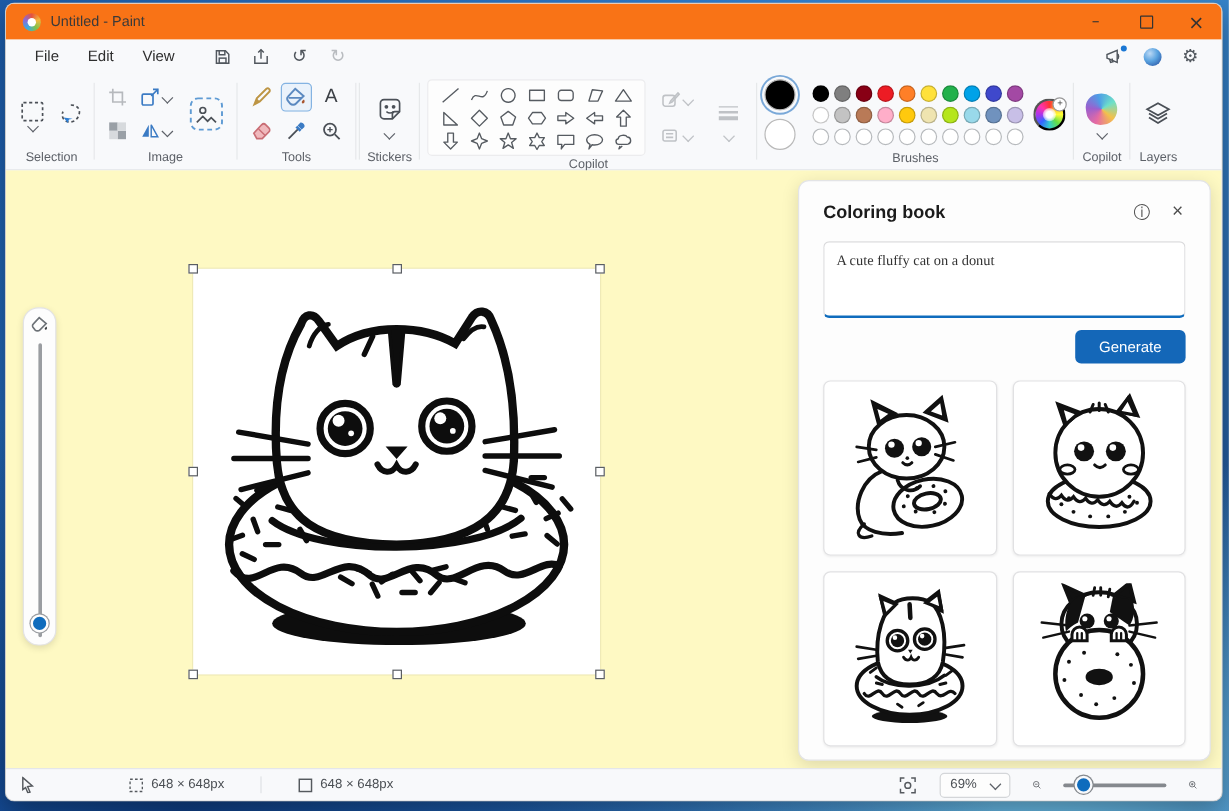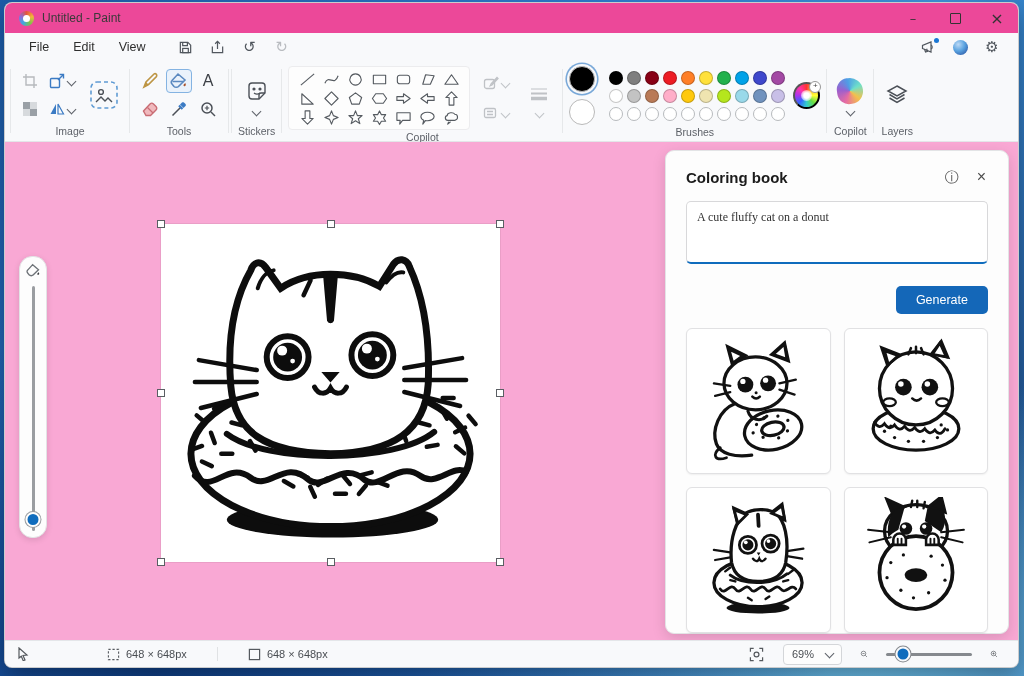--- a/index.html
+++ b/index.html
@@ -7,21 +7,21 @@
   .wallpaper{position:absolute;inset:0;
     background:
       radial-gradient(120% 90% at 15% 100%, #0f3f86 0%, rgba(15,63,134,0) 55%),
       radial-gradient(90% 80% at 85% 95%, #6fc3ea 0%, rgba(111,195,234,0) 50%),
       radial-gradient(100% 120% at 60% 110%, #2f7fd4 0%, rgba(47,127,212,0) 60%),
       linear-gradient(115deg,#1d5dab 0%,#2f7fd4 45%,#3f97e0 70%,#173f7d 100%);}
   .window{position:absolute;left:4px;top:2px;right:5px;bottom:8px;background:#f8f9fb;
     border-radius:8px;overflow:hidden;box-shadow:0 8px 24px rgba(0,0,0,.35);
     border:1px solid rgba(0,0,0,.18);display:flex;flex-direction:column;}
   
-  .titlebar{height:30px;display:flex;align-items:center;background:#ec4899;flex:none;}
+  .titlebar{height:30px;display:flex;align-items:center;background:#f97316;flex:none;}
   .app-icon{width:15px;height:15px;margin:0 8px 0 14px;border-radius:50%;
     background:conic-gradient(#e6533c,#f2b63c,#7ec24a,#3fa9e0,#8b6bd8,#e6533c);
     position:relative;}
   .app-icon::after{content:"";position:absolute;inset:4px;background:#fff;border-radius:50%;}
   .title{font-size:12px;color:#3a3a3a;}
   .win-controls{margin-left:auto;display:flex;height:100%;}
   .winbtn{width:42px;height:100%;border:none;background:transparent;font-size:13px;color:#333;
     display:flex;align-items:center;justify-content:center;cursor:pointer;}
   .maxbox{width:9px;height:9px;border:1.2px solid #333;border-radius:1px;display:inline-block;}
   
@@ -59,40 +59,40 @@
   .pdot{width:14px;height:14px;border-radius:50%;border:1px solid rgba(0,0,0,.22);cursor:pointer;}
   .pdot.empty{background:#fff;border:1px solid #b7babd;}
   .wheel{width:27px;height:27px;border-radius:50%;position:relative;cursor:pointer;
     background:conic-gradient(#f33,#fb3,#ff3,#6d4,#3cc,#36f,#a3e,#f3a,#f33);}
   .wheel::before{content:"";position:absolute;inset:6px;border-radius:50%;background:radial-gradient(#fff, #fff 35%, rgba(255,255,255,0));}
   .wheel .plus{position:absolute;top:-3px;right:-3px;width:10px;height:10px;background:#fff;border:1px solid #999;
     border-radius:50%;font-size:8px;line-height:8px;text-align:center;color:#444;}
   .copilot-logo{width:26px;height:26px;border-radius:46% 54% 52% 48%;transform:rotate(-8deg);cursor:pointer;
     background:conic-gradient(from 210deg,#e66ba2,#9c5fce,#4e9de6,#6ee0c9,#f3c14b,#e66ba2);}
   
-  .workspace{flex:1;position:relative;background:#f9a8d4;overflow:hidden;padding-left:20px;}
+  .workspace{flex:1;position:relative;background:#fef9c3;overflow:hidden;padding-left:20px;}
   .size-flyout{position:absolute;left:14px;top:114px;width:26px;height:268px;background:#fdfdfd;border:1px solid #e3e3e5;
     border-radius:13px;box-shadow:0 2px 6px rgba(0,0,0,.12);display:flex;flex-direction:column;align-items:center;padding:6px 0;}
   .vtrack{flex:1;width:3px;background:#9a9da1;border-radius:2px;margin-top:8px;position:relative;}
   .vthumb{position:absolute;left:50%;transform:translateX(-50%);bottom:4px;width:11px;height:11px;border-radius:50%;
     background:#0f6cbd;border:2px solid #fdfdfd;box-shadow:0 0 0 1px #9a9da1;cursor:pointer;}
   .canvas-wrap{position:absolute;left:156px;top:82px;width:339px;height:338px;background:#ffffff;
     box-shadow:0 0 0 1px rgba(0,0,0,.06);}
   .handle{position:absolute;width:6px;height:6px;background:#fff;border:1px solid #5a5e63;}
   
   .panel{position:absolute;left:660px;top:8px;width:344px;height:484px;background:#fdfdfd;border:1px solid #e3e4e6;
     border-radius:9px;box-shadow:0 4px 14px rgba(0,0,0,.13);padding:16px 20px;box-sizing:border-box;}
   .panel-head{display:flex;align-items:center;}
   .panel-title{font-size:15px;font-weight:bold;color:#1b1b1b;}
   .panel-icons{margin-left:auto;display:flex;gap:14px;align-items:center;}
   .picon{border:none;background:transparent;color:#4c4c4c;font-size:14px;cursor:pointer;padding:2px;line-height:1;}
   .prompt-box{margin-top:14px;border:1px solid #d8d8da;border-bottom:2px solid #0f6cbd;border-radius:5px;background:#fff;}
   .prompt-box textarea{width:100%;height:56px;border:none;outline:none;resize:none;font-family:Liberation Serif, serif;
     font-size:12px;color:#333;padding:8px 10px;box-sizing:border-box;background:transparent;}
-  .gen-row{display:flex;justify-content:flex-end;margin-top:22px;}
+  .gen-row{display:flex;justify-content:flex-end;margin-top:10px;}
   .gen-btn{background:#1467b8;color:#fff;border:none;border-radius:5px;font-size:12.5px;padding:7px 20px;cursor:pointer;}
   .thumbs{display:grid;grid-template-columns:1fr 1fr;gap:13px;margin-top:14px;}
   .thumb{background:#fff;border:1px solid #e1e1e3;border-radius:6px;box-shadow:0 1px 2px rgba(0,0,0,.06);
     height:144px;display:flex;align-items:center;justify-content:center;cursor:pointer;}
   
   .statusbar{height:26px;flex:none;background:#f8f9fb;border-top:1px solid #e4e6e9;display:flex;align-items:center;
     padding:0 12px;font-size:11px;color:#4a4e53;}
   .sb-chip{display:flex;align-items:center;gap:6px;margin-right:30px;}
   .sb-right{margin-left:auto;display:flex;align-items:center;gap:10px;}
   .zoom-select{border:1px solid #d4d6d9;border-radius:4px;background:#fdfdfd;height:19px;display:flex;align-items:center;
@@ -163,20 +163,39 @@
           <span class="copilot-orb"></span>
         </button>
       <button class="qbtn">
           <span class="glyph" style="font-size:15px;">⚙</span>
         </button>
     </div>
   </div>
 
   <div class="ribbon">
 
+    <div class="rgroup">
+      <div class="rcontent" style="gap:6px;">
+        <div style="display:flex;flex-direction:column;align-items:center;">
+          <button class="ibtn">
+            <svg width="20" height="18" viewBox="0 0 20 18" fill="none" stroke="#4b5057" stroke-width="1.4" stroke-dasharray="2.6 2.2">
+                <rect x="1.5" y="1.5" width="17" height="15" rx="1"></rect>
+              </svg>
+          </button>
+          <span class="chev"></span>
+        </div>
+        <button class="ibtn">
+          <svg width="20" height="20" viewBox="0 0 20 20" fill="none">
+              <path d="M10,2.5 C15,2.5 18,5.5 17,10 C16,14.5 12,17.5 7.5,16.5 C3.5,15.5 2,11.5 3.5,8" stroke="#4b5057" stroke-width="1.4" stroke-dasharray="2.6 2.2"></path>
+              <path d="M4,13 l3.5,4.5 l1,-3 l3,-0.5 z" fill="#2d7dd2"></path>
+            </svg>
+        </button>
+      </div>
+      <span class="rlabel">Selection</span>
+    </div>
     <div class="rsep"></div>
 
     <div class="rgroup">
       <div class="rcontent" style="gap:6px;">
         <div class="grid2x2">
           <button class="ibtn">
             <svg width="16" height="16" viewBox="0 0 16 16" fill="none" stroke="#b6b9bd" stroke-width="1.4">
                 <path d="M4,1 V12 H15"></path>
                 <path d="M1,4 H12 V15"></path>
               </svg>

